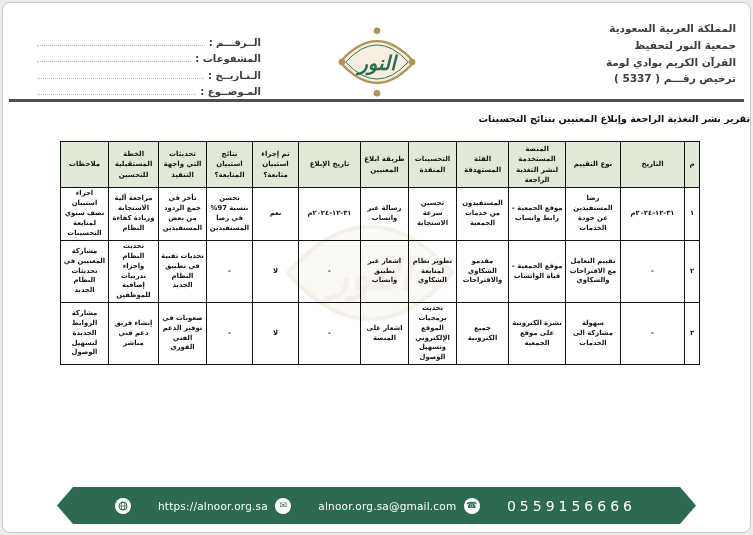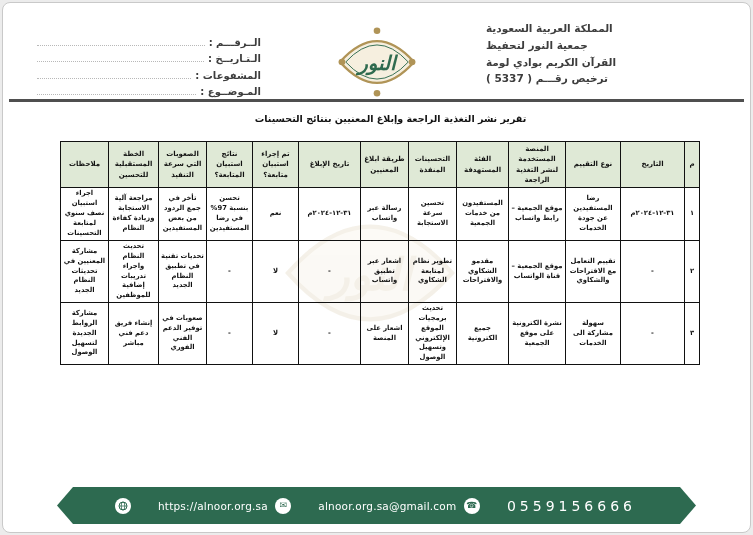--- a/index.html
+++ b/index.html
@@ -2,30 +2,30 @@
 <html lang="ar"><head>
 <meta charset="utf-8">
 <style>
   * { margin:0; padding:0; box-sizing:border-box; }
   html,body { width:753px; height:535px; background:#ececec; font-family:"DejaVu Sans", sans-serif; }
   .page {
     position:relative; width:749px; height:531px; margin:2px;
     background:#ffffff; border:1px solid #c9c9c9; border-radius:8px; overflow:hidden;
   }
   
-  .org-block { position:absolute; top:17px; right:14px; width:250px; text-align:left;
+  .org-block { position:absolute; top:17px; right:14px; width:250px; text-align:right;
     direction:rtl; font-weight:bold; font-size:10.5px; line-height:1.6; color:#3d3d3d; }
   .logo { position:absolute; top:23px; left:331px; width:86px; height:72px; }
   .fields { position:absolute; top:29px; left:32px; width:226px; direction:rtl; }
   .field-row { display:flex; align-items:flex-end; height:15.5px; margin-bottom:1px; }
   .field-label { font-weight:bold; font-size:10px; color:#3d3d3d; white-space:nowrap; }
   .dotted { flex:1; border-bottom:1.5px dotted #b8b8b8; margin:0 4px 2px 2px; height:10px; }
   .separator { position:absolute; top:96px; left:6px; right:6px; height:3px; background:#4f4f4f; }
   
-  .doc-title { position:absolute; top:110px; left:0; right:0; text-align:center;
+  .doc-title { position:absolute; top:110px; left:0; right:0; text-align:right;
     direction:rtl; font-weight:bold; font-size:9.5px; color:#111;margin-left:28px; }
   
   .watermark { position:absolute; top:190px; left:272px; width:190px; height:160px; opacity:0.13; pointer-events:none; }
   
   .table-wrap { position:absolute; top:138px; left:57px; width:639px; }
   table { width:639px; border-collapse:collapse; direction:rtl; table-layout:fixed; background:transparent; }
   th, td { border:1px solid #111; text-align:center; vertical-align:middle;
     font-weight:bold; padding:1px 2px; word-wrap:break-word; }
   th { background:#dfe9d6; font-size:7px; line-height:1.45; color:#111; height:46px; }
   td { font-size:6.8px; line-height:1.45; color:#111; }
@@ -64,25 +64,25 @@
       <text x="45" y="46" text-anchor="middle" font-family="DejaVu Sans, sans-serif" font-size="21" font-weight="bold" font-style="italic" fill="#2f6b4f">النور</text>
     </svg>
   </div>
 
   <div class="fields">
     <div class="field-row">
       <span class="field-label">الــرقـــم :</span>
       <span class="dotted"></span>
     </div>
     <div class="field-row">
+      <span class="field-label">المشفوعات :</span>
+      <span class="dotted"></span>
+    </div>
+    <div class="field-row">
       <span class="field-label">الـتـاريــخ :</span>
-      <span class="dotted"></span>
-    </div>
-    <div class="field-row">
-      <span class="field-label">المشفوعات :</span>
       <span class="dotted"></span>
     </div>
     <div class="field-row">
       <span class="field-label">المـوضــوع :</span>
       <span class="dotted"></span>
     </div>
   </div>
 
   <div class="separator"></div>
 
@@ -117,21 +117,21 @@
           <th>م</th>
           <th>التاريخ</th>
           <th>نوع التقييم</th>
           <th>المنصة المستخدمة لنشر التغذية الراجعة</th>
           <th>الفئة المستهدفة</th>
           <th>التحسينات المنفذة</th>
           <th>طريقة ابلاغ المعنيين</th>
           <th>تاريخ الإبلاغ</th>
           <th>تم إجراء استبيان متابعة؟</th>
           <th>نتائج استبيان المتابعة؟</th>
-          <th>الصعوبات التي سرعة التنفيذ</th>
+          <th>تحديثات التي واجهة التنفيذ</th>
           <th>الخطة المستقبلية للتحسين</th>
           <th>ملاحظات</th>
         </tr>
       </thead>
       <tbody>
         <tr class="r0">
           <td>١</td>
           <td>٣١-١٢-٢٠٢٤م</td>
           <td>رضا المستفيدين عن جودة الخدمات</td>
           <td>موقع الجمعية – رابط واتساب</td>

